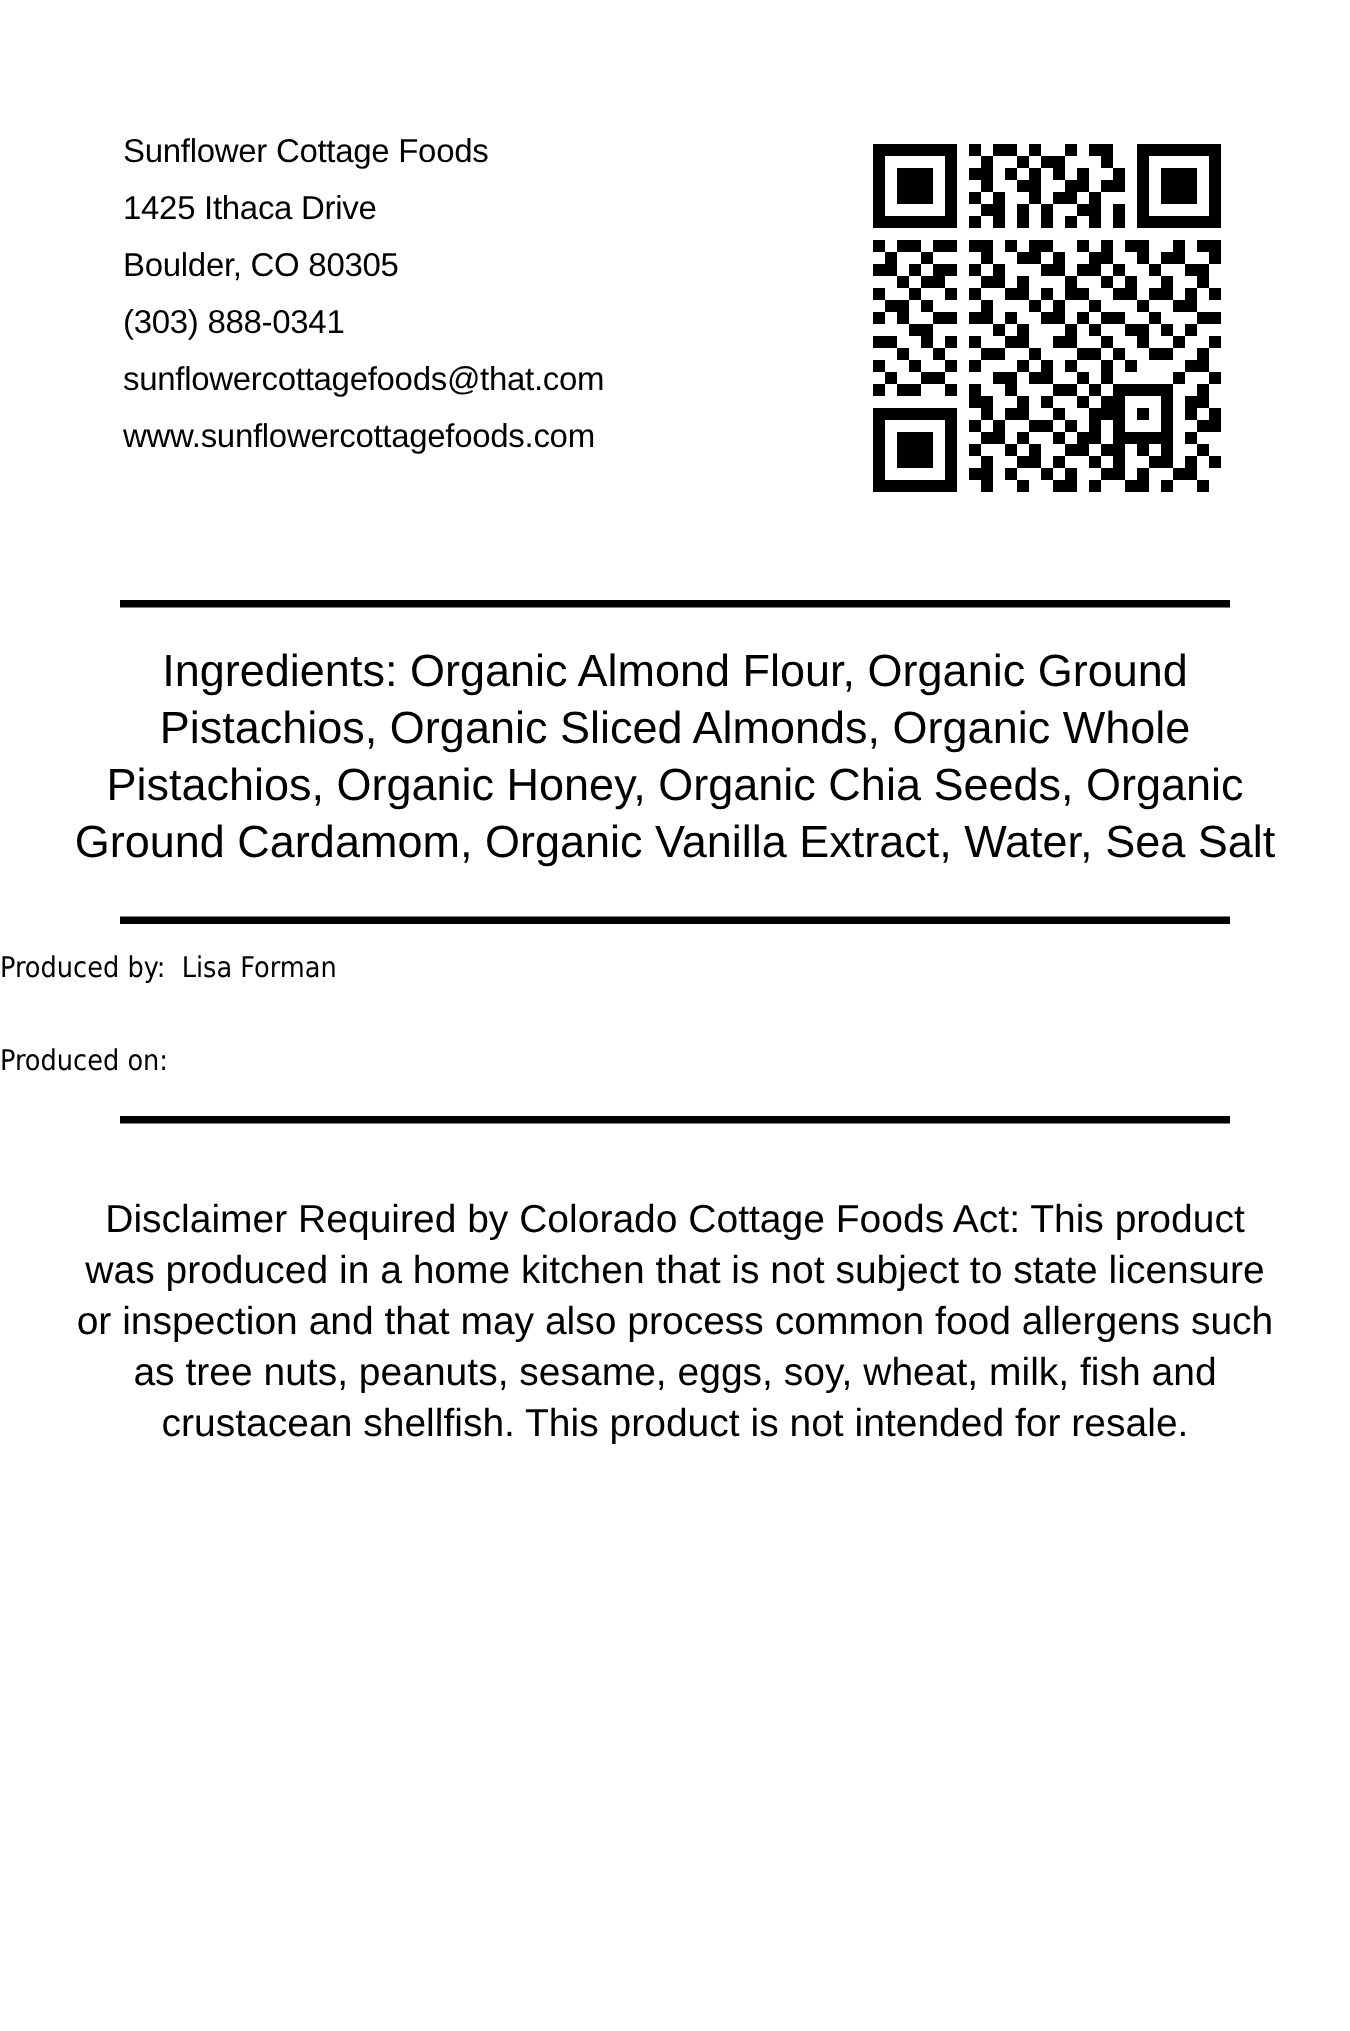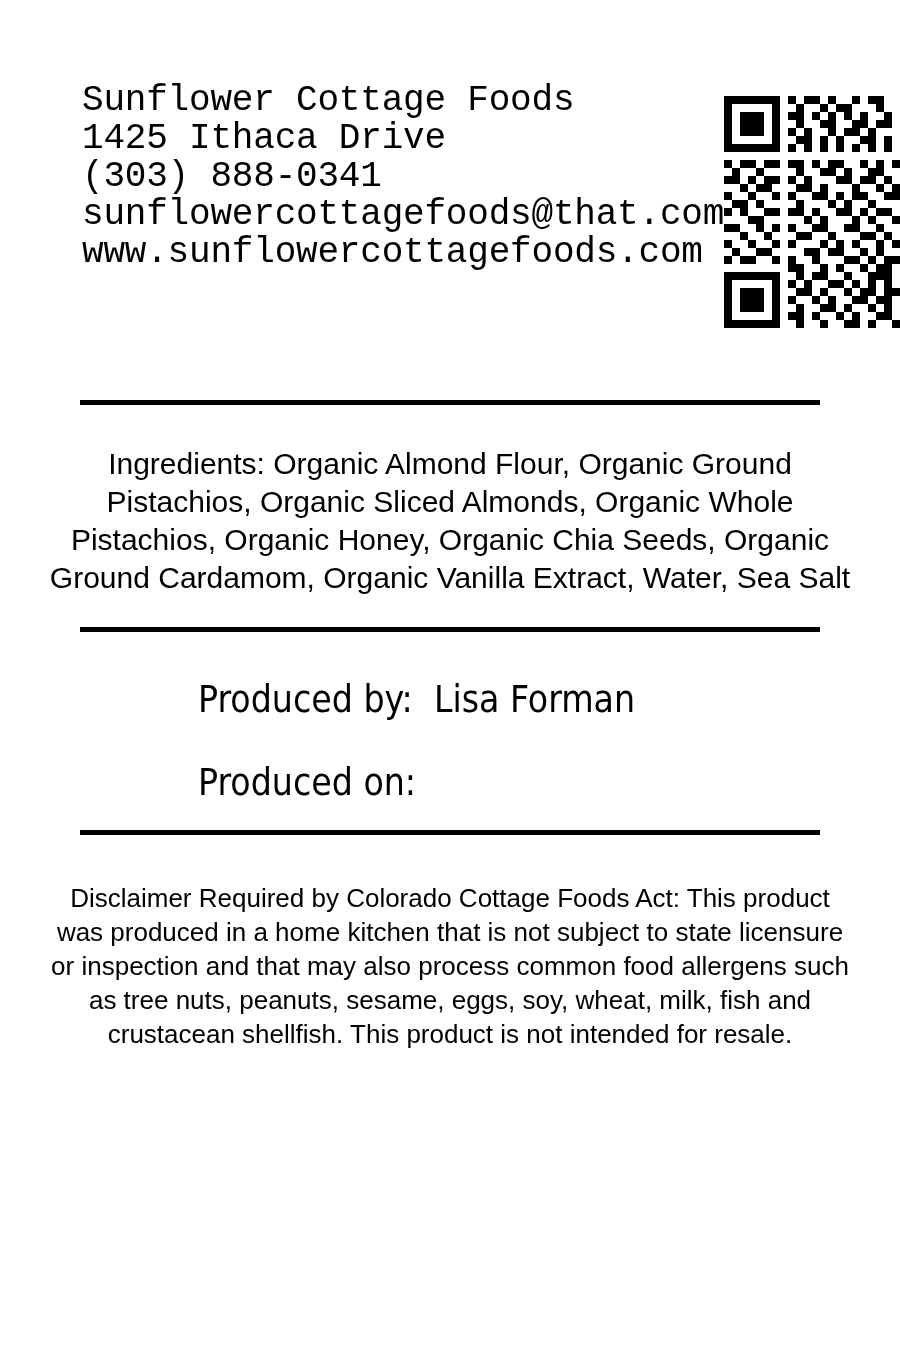--- a/index.html
+++ b/index.html
@@ -23,22 +23,22 @@
   }
 
   
   .header {
     display: flex;
     align-items: flex-start;
     justify-content: space-between;
     padding: 82px 82px 0 82px;
   }
   .business-info {
-    font-family: Liberation Mono, monospace;
-    font-size: 36px;
+    font-family: Liberation Sans, sans-serif;
+    font-size: 22px;
     line-height: 38px;
     letter-spacing: -0.2px;
     white-space: nowrap;
   }
   .business-info div {
     font-weight: 400;
   }
 
   .qr-wrap {
     margin-top: 14px;
@@ -67,29 +67,28 @@
     text-align: center;
     font-weight: bold;
     font-size: 31px;
     letter-spacing: 0.1px;
     margin-top: 48px;
   }
   .ingredients {
     text-align: center;
     font-size: 30px;
     line-height: 38px;
-    margin: 40px 44px 0 44px;
+    margin: 24px 44px 0 44px;
   }
 
   
   .produced-block {
-    margin-top: 46px;
-    padding-left: 198px;
+    margin-top: 18px;
     font-family: "DejaVu Sans Condensed", "Liberation Sans Narrow", "Liberation Sans", sans-serif;
-    font-size: 37px;
+    font-size: 19px;
   }
   .produced-row {
     margin-bottom: 40px;
     white-space: pre;
   }
   .produced-row:last-child { margin-bottom: 26px; }
 
   
   .disclaimer {
     text-align: center;
@@ -101,20 +100,21 @@
 </head>
 <body>
 
 <div class="label">
 
   <div class="header">
 
     <div class="business-info">
       <div>Sunflower Cottage Foods</div>
       <div>1425 Ithaca Drive</div>
+      <div>Boulder, CO 80305</div>
       <div>(303) 888-0341</div>
       <div>sunflowercottagefoods@that.com</div>
       <div>www.sunflowercottagefoods.com</div>
     </div>
 
     <div class="qr-wrap">
       <svg class="qr" viewBox="0 0 29 29" xmlns="http://www.w3.org/2000/svg">
         <rect x="0" y="0" width="29" height="29" fill="#ffffff"></rect>
         <g fill="#000000">
 

